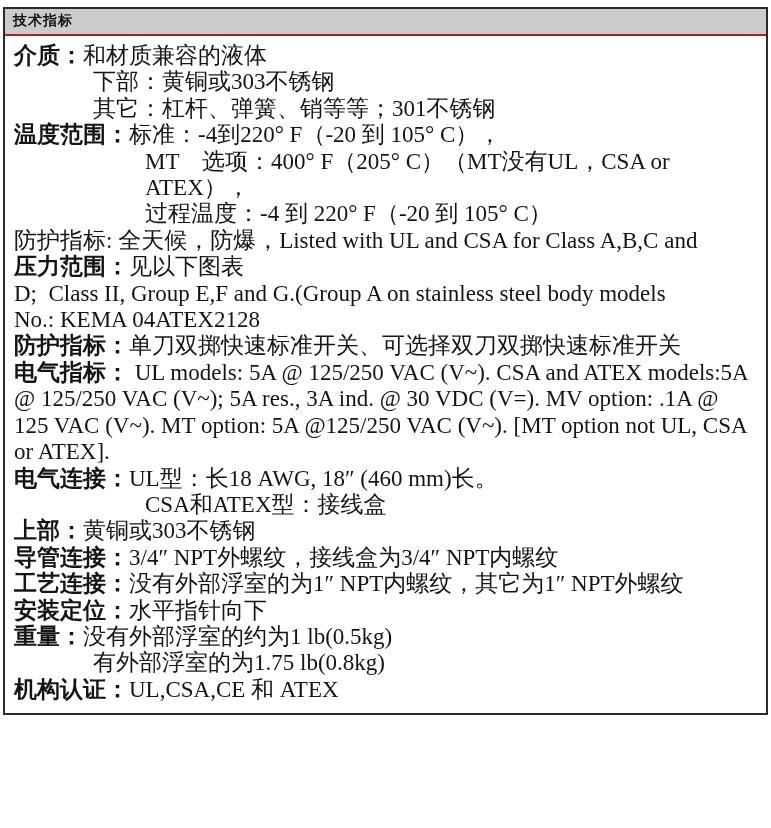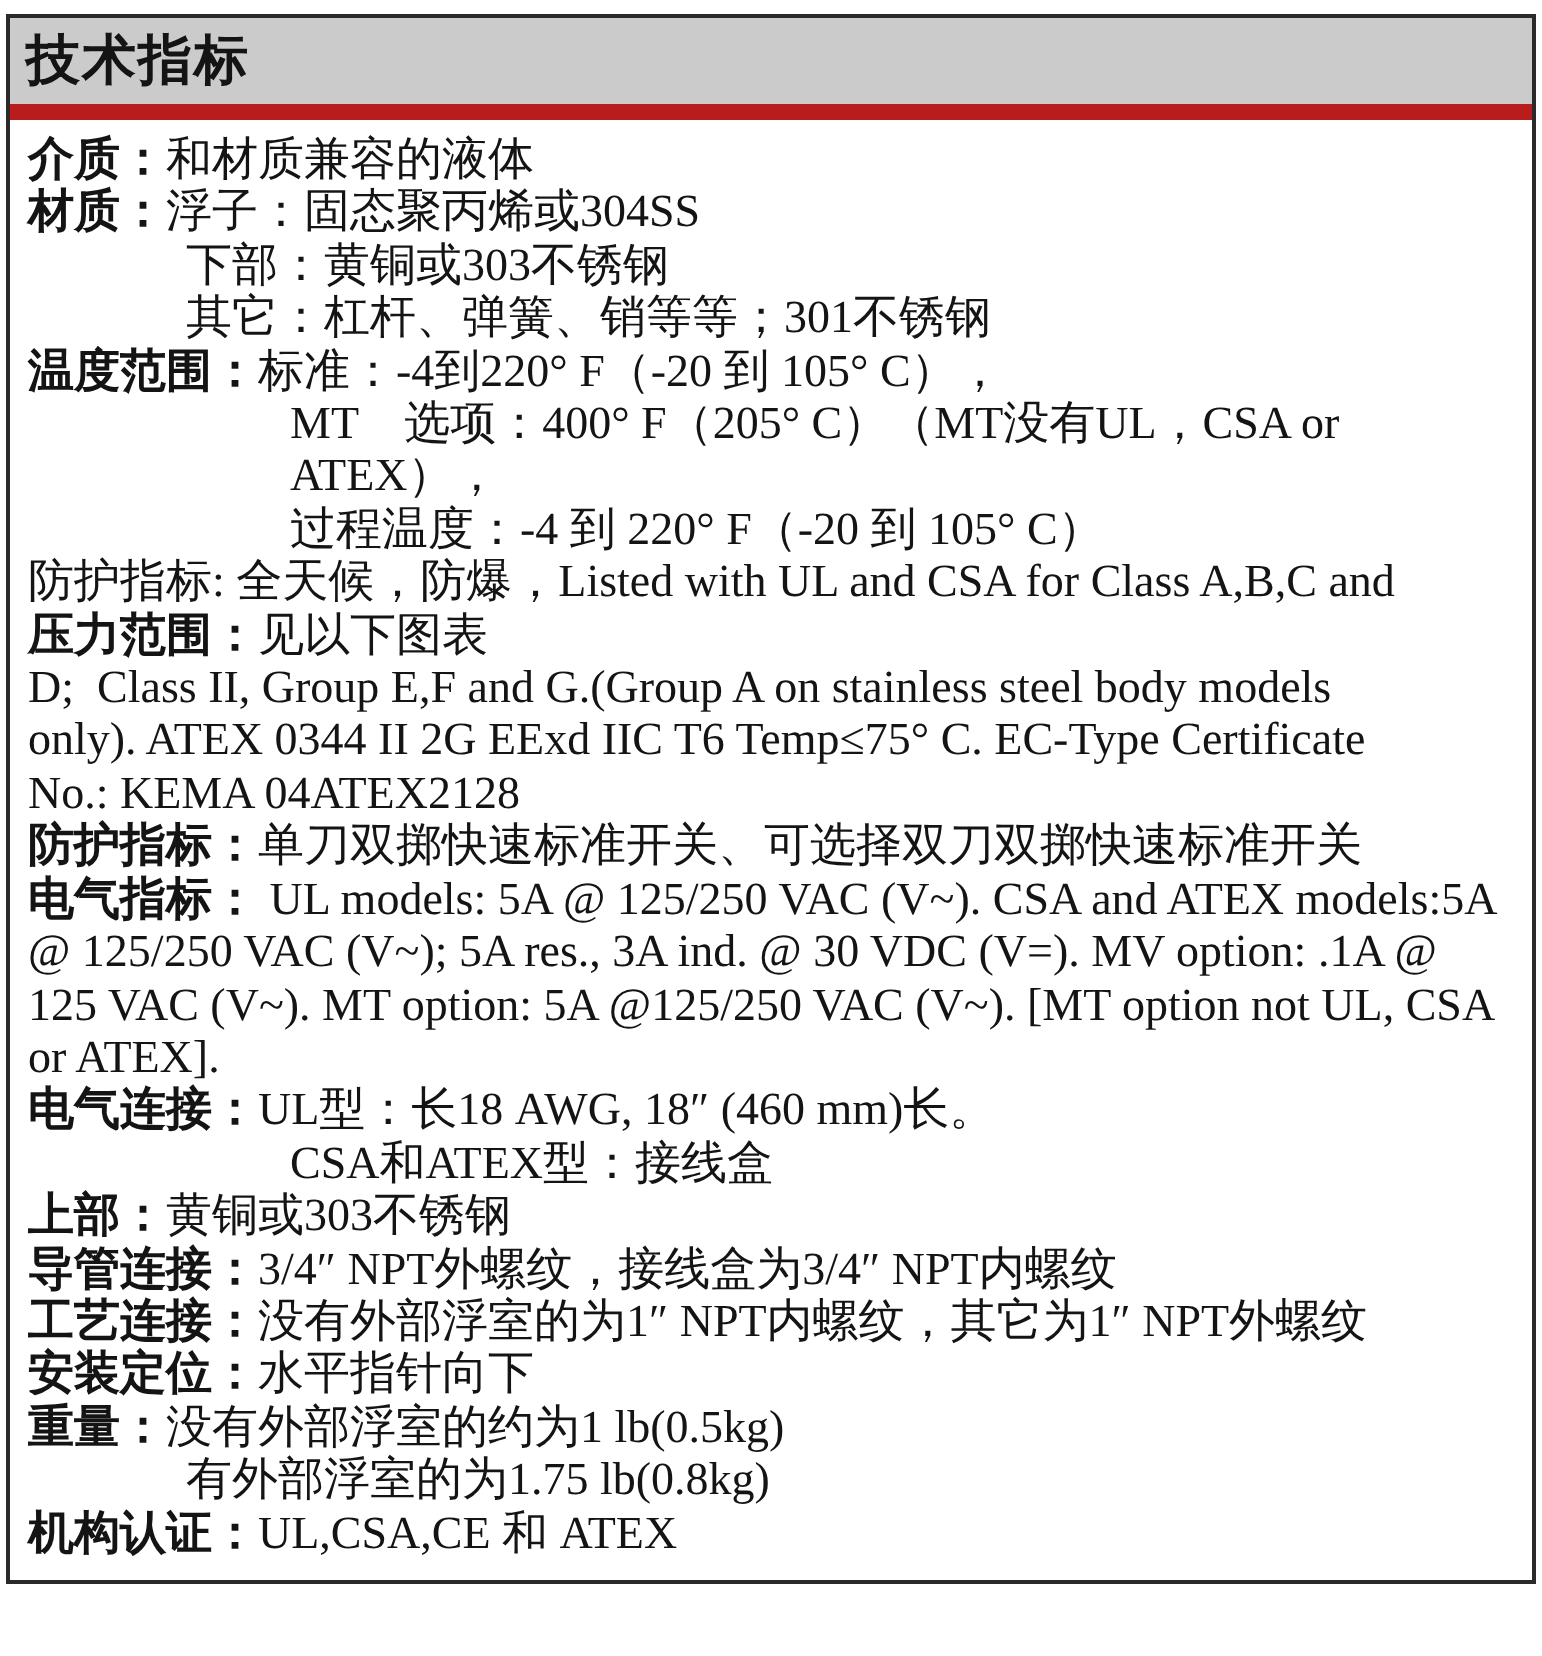--- a/index.html
+++ b/index.html
@@ -6,22 +6,22 @@
   body{
     width:771px;height:828px;position:relative;overflow:hidden;
     font-family:"Liberation Serif","DejaVu Serif",serif;
     color:#141414;
   }
   .panel{
     position:absolute;left:3px;top:7px;width:765px;
     box-sizing:border-box;border:2px solid #2a2a2a;background:#ffffff;
   }
   .titlebar{
-    background:#cbcbcb;border-bottom:8px solid #b91c1c;
-    padding:3px 8px 4px 8px;font-size:27px;font-weight:bold;
+    background:#cbcbcb;border-bottom:2px solid #b91c1c;
+    padding:3px 8px 4px 8px;font-size:14px;font-weight:bold;
     letter-spacing:1px;
   }
   .docbody{
     background:#ffffff;padding:7px 6px 10px 9px;
     font-size:23px;line-height:26.4px;
   }
   .line{white-space:pre-wrap;}
   .i1{padding-left:79px;}
   .i2{padding-left:131px;}
   .b{font-weight:bold;}
@@ -30,33 +30,31 @@
 <body>
 
 <div class="panel">
   <div class="titlebar">
     <span>技术指标</span>
   </div>
   <div class="docbody">
 
     <div class="line"><span class="b">介质：</span><span>和材质兼容的液体</span></div>
 
-    <div class="line"><span class="b">材质：</span><span>浮子：固态聚丙烯或304SS</span></div>
     <div class="line i1"><span>下部：黄铜或303不锈钢</span></div>
     <div class="line i1"><span>其它：杠杆、弹簧、销等等；301不锈钢</span></div>
 
     <div class="line"><span class="b">温度范围：</span><span>标准：-4到220° F（-20 到 105° C），</span></div>
     <div class="line i2"><span>MT    选项：400° F（205° C）（MT没有UL，CSA or ATEX），</span></div>
     <div class="line i2"><span>过程温度：-4 到 220° F（-20 到 105° C）</span></div>
 
     <div class="line"><span>防护指标: </span><span>全天候，防爆，Listed with UL and CSA for Class A,B,C and</span></div>
 
     <div class="line"><span class="b">压力范围：</span><span>见以下图表</span></div>
     <div class="line"><span>D;  Class II, Group E,F and G.(Group A on stainless steel body models</span></div>
-    <div class="line"><span>only). ATEX 0344 II 2G EExd IIC T6 Temp≤75° C. EC-Type Certificate</span></div>
     <div class="line"><span>No.: KEMA 04ATEX2128</span></div>
 
     <div class="line"><span class="b">防护指标：</span><span>单刀双掷快速标准开关、可选择双刀双掷快速标准开关</span></div>
 
     <div class="line"><span class="b">电气指标：</span><span> UL models: 5A @ 125/250 VAC (V~). CSA and ATEX models:5A</span></div>
     <div class="line"><span>@ 125/250 VAC (V~); 5A res., 3A ind. @ 30 VDC (V=). MV option: .1A @</span></div>
     <div class="line"><span>125 VAC (V~). MT option: 5A @125/250 VAC (V~). [MT option not UL, CSA</span></div>
     <div class="line"><span>or ATEX].</span></div>
 
     <div class="line"><span class="b">电气连接：</span><span>UL型：长18 AWG, 18″ (460 mm)长。</span></div>

